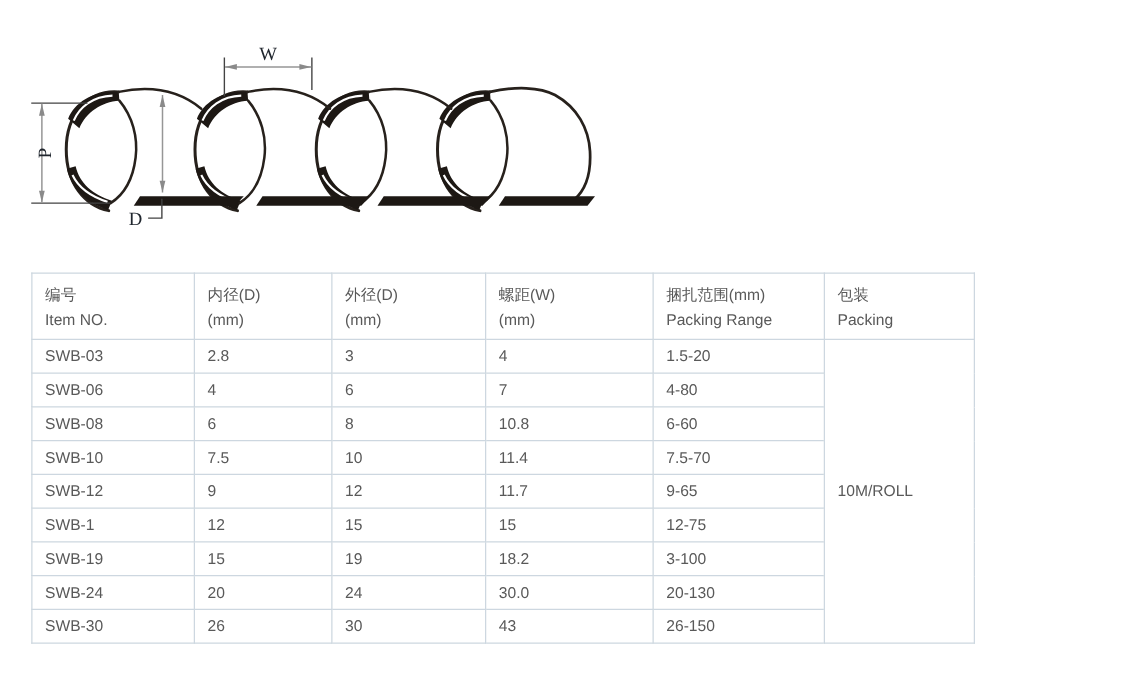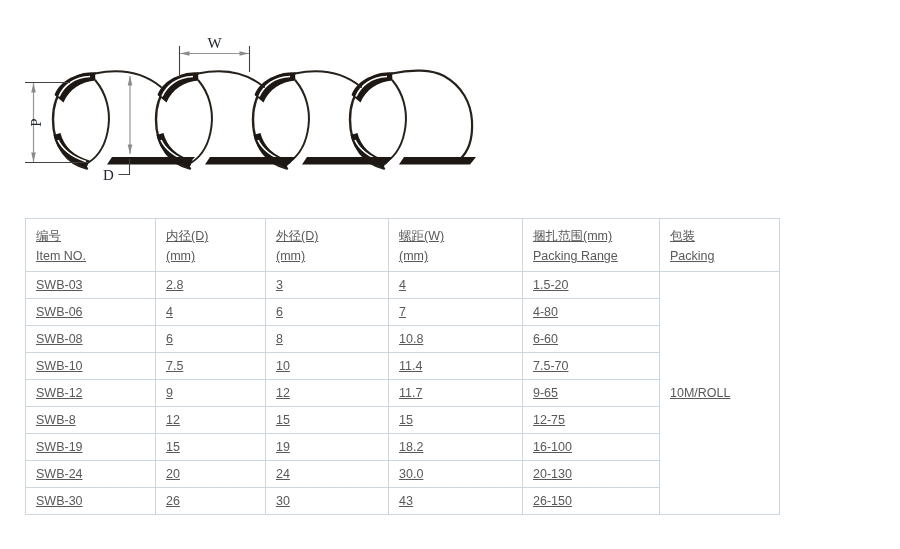--- a/index.html
+++ b/index.html
@@ -8,21 +8,21 @@
     font-family:"Liberation Sans", sans-serif;
   }
   .diagram-wrap{position:absolute;left:0;top:0;width:900px;height:205px;}
   .dim-label{
     font-family:"Liberation Serif", serif;
     font-size:15px;fill:#20262e;
   }
   .spec-table-wrap{position:absolute;left:25px;top:218px;}
   table.spec{
     border-collapse:collapse;table-layout:fixed;
-    font-size:12.5px;color:#595959;text-decoration:underline;
+    font-size:12.5px;color:#595959;
   }
   table.spec th, table.spec td{
     border:1px solid #cdd7e0;
     text-align:left;vertical-align:middle;
     padding:0 8px 0 10px;
     font-weight:normal;
     white-space:nowrap;
     overflow:hidden;
   }
   table.spec thead th{
@@ -164,32 +164,32 @@
           <td>7.5-70</td>
         </tr>
         <tr>
           <td>SWB-12</td>
           <td>9</td>
           <td>12</td>
           <td>11.7</td>
           <td>9-65</td>
         </tr>
         <tr>
-          <td>SWB-8</td>
+          <td>SWB-1</td>
           <td>12</td>
           <td>15</td>
           <td>15</td>
           <td>12-75</td>
         </tr>
         <tr>
           <td>SWB-19</td>
           <td>15</td>
           <td>19</td>
           <td>18.2</td>
-          <td>16-100</td>
+          <td>3-100</td>
         </tr>
         <tr>
           <td>SWB-24</td>
           <td>20</td>
           <td>24</td>
           <td>30.0</td>
           <td>20-130</td>
         </tr>
         <tr>
           <td>SWB-30</td>

